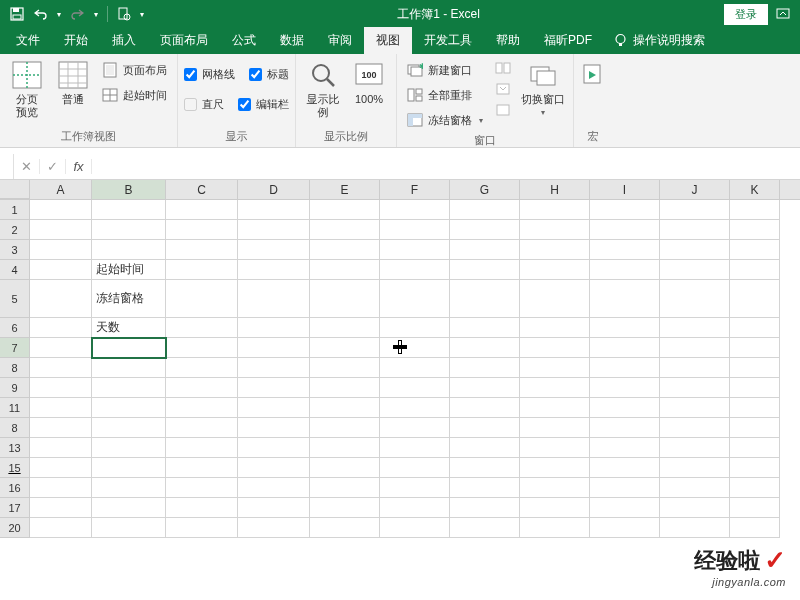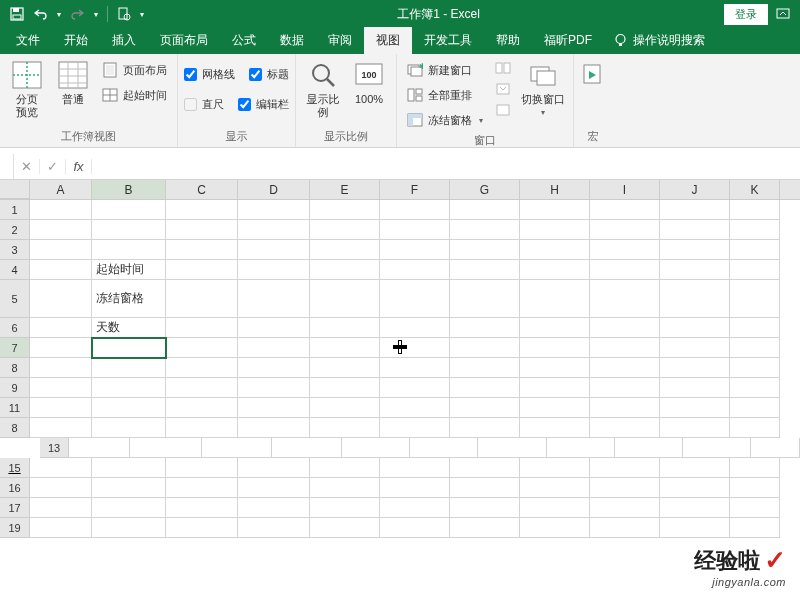--- a/index.html
+++ b/index.html
@@ -513,21 +513,21 @@
         <div class="cell" style="width: 72px; height: 20px;"></div>
         <div class="cell" style="width: 72px; height: 20px;"></div>
         <div class="cell" style="width: 70px; height: 20px;"></div>
         <div class="cell" style="width: 70px; height: 20px;"></div>
         <div class="cell" style="width: 70px; height: 20px;"></div>
         <div class="cell" style="width: 70px; height: 20px;"></div>
         <div class="cell" style="width: 70px; height: 20px;"></div>
         <div class="cell" style="width: 70px; height: 20px;"></div>
         <div class="cell" style="width: 50px; height: 20px;"></div>
       </div>
-      <div class="row" style="height: 20px; margin-left: 40px;">
+      <div class="row" style="height: 20px;">
         <div class="rh" style="height: 20px;">13</div>
         <div class="cell" style="width: 62px; height: 20px;"></div>
         <div class="cell" style="width: 74px; height: 20px;"></div>
         <div class="cell" style="width: 72px; height: 20px;"></div>
         <div class="cell" style="width: 72px; height: 20px;"></div>
         <div class="cell" style="width: 70px; height: 20px;"></div>
         <div class="cell" style="width: 70px; height: 20px;"></div>
         <div class="cell" style="width: 70px; height: 20px;"></div>
         <div class="cell" style="width: 70px; height: 20px;"></div>
         <div class="cell" style="width: 70px; height: 20px;"></div>
@@ -570,21 +570,21 @@
         <div class="cell" style="width: 72px; height: 20px;"></div>
         <div class="cell" style="width: 70px; height: 20px;"></div>
         <div class="cell" style="width: 70px; height: 20px;"></div>
         <div class="cell" style="width: 70px; height: 20px;"></div>
         <div class="cell" style="width: 70px; height: 20px;"></div>
         <div class="cell" style="width: 70px; height: 20px;"></div>
         <div class="cell" style="width: 70px; height: 20px;"></div>
         <div class="cell" style="width: 50px; height: 20px;"></div>
       </div>
       <div class="row" style="height: 20px;">
-        <div class="rh" style="height: 20px;">19</div>
+        <div class="rh" style="height: 20px;">20</div>
         <div class="cell" style="width: 62px; height: 20px;"></div>
         <div class="cell" style="width: 74px; height: 20px;"></div>
         <div class="cell" style="width: 72px; height: 20px;"></div>
         <div class="cell" style="width: 72px; height: 20px;"></div>
         <div class="cell" style="width: 70px; height: 20px;"></div>
         <div class="cell" style="width: 70px; height: 20px;"></div>
         <div class="cell" style="width: 70px; height: 20px;"></div>
         <div class="cell" style="width: 70px; height: 20px;"></div>
         <div class="cell" style="width: 70px; height: 20px;"></div>
         <div class="cell" style="width: 70px; height: 20px;"></div>

